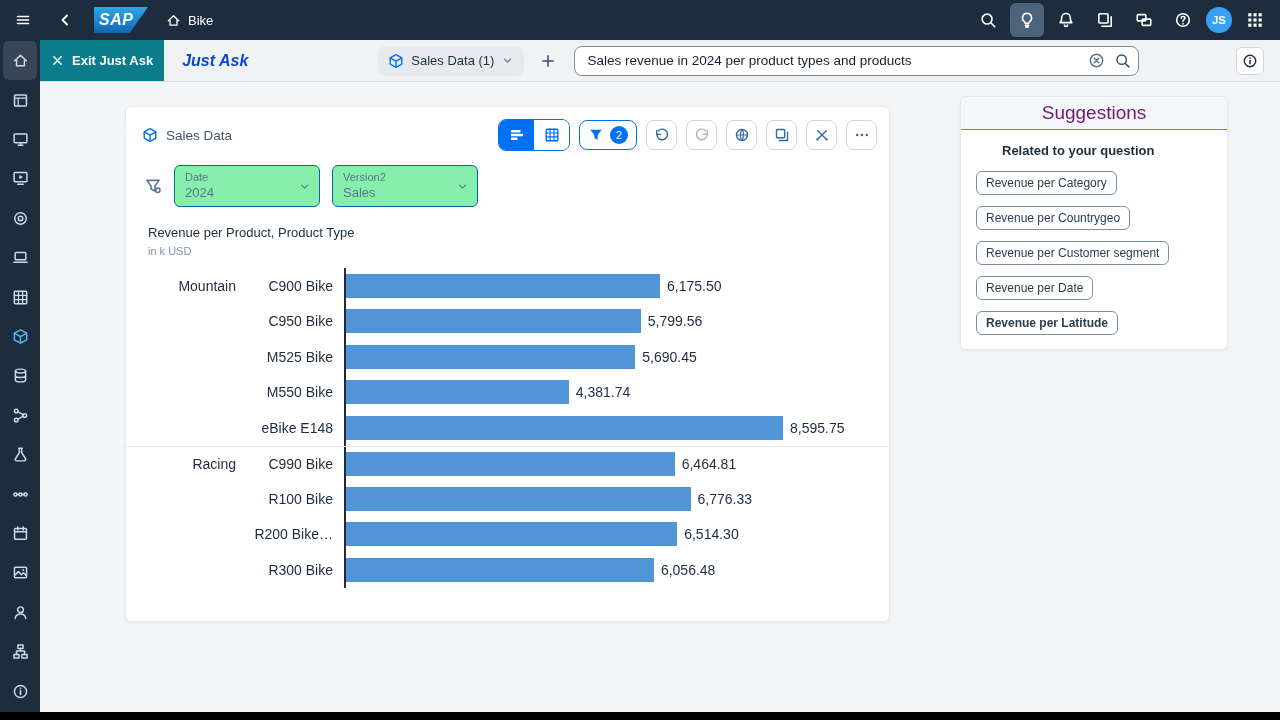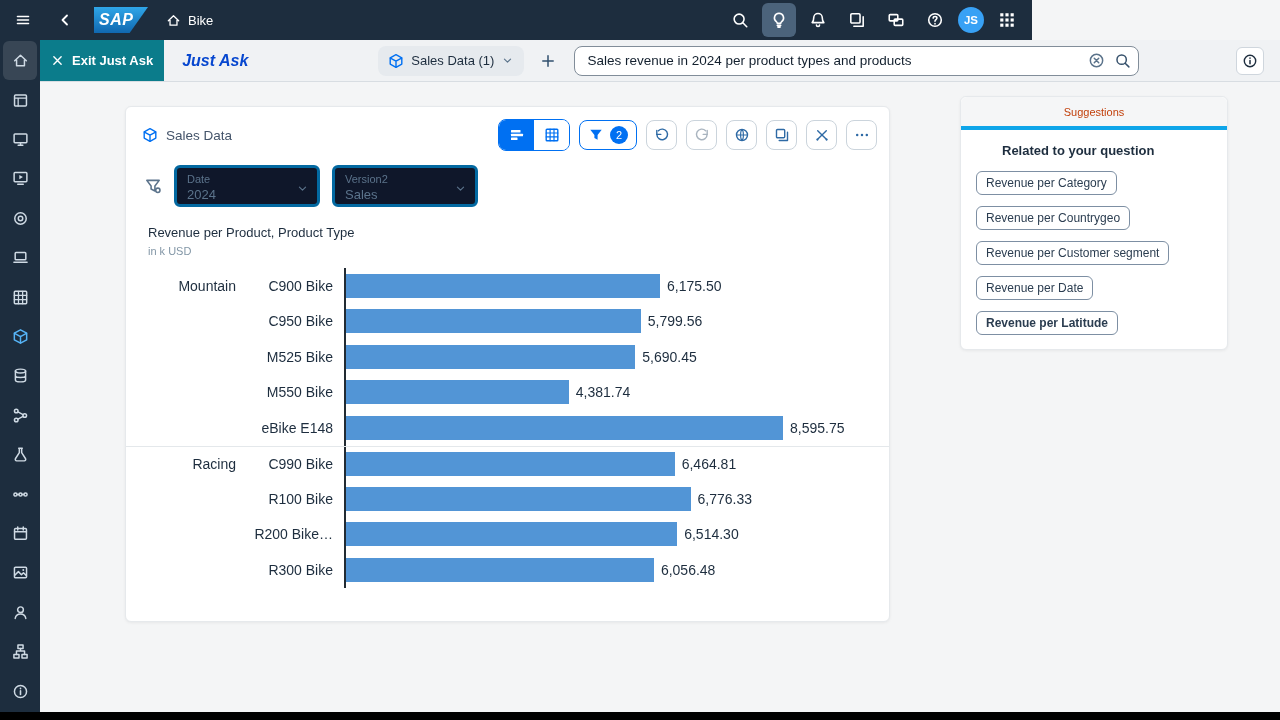--- a/index.html
+++ b/index.html
@@ -7,21 +7,21 @@
   body {
     position: relative; overflow: hidden;
     font-family: "Liberation Sans", sans-serif;
     background: #f4f5f6; color: #1d2d3e;
   }
   button { font-family: inherit; background: none; border: none; cursor: pointer; color: inherit; }
   .ic { display: block; width: 16px; height: 16px; }
 
   
   .topbar {
-    position: absolute; top:0; left:0; width:1032px; height:40px;
+    position: absolute; top:0; left:0; width:1280px; height:40px;
     background:#1d2d3e; display:flex; align-items:center; color:#fff; padding:0 8px; z-index:6;
   }
   .menu-btn, .back-btn { width:30px; height:30px; display:flex; align-items:center; justify-content:center; color:#fff; }
   .back-btn { margin-left:12px; }
   .sap-logo {
     margin-left:14px; width:54px; height:26px;
     background:linear-gradient(180deg,#2fa6e8,#1068b0);
     clip-path:polygon(0 0,100% 0,66% 100%,0 100%);
     display:flex; align-items:center; padding-left:5px;
     font-weight:bold; font-style:italic; font-size:16px; color:#fff; letter-spacing:.5px;
@@ -85,21 +85,21 @@
   .seg-btn { width:35px; height:30px; display:flex; align-items:center; justify-content:center; color:#0070f2; background:#fff; }
   .seg-btn.selected { background:#0070f2; color:#fff; }
   .filter-btn { height:30px; border:1px solid #0070f2; border-radius:8px; display:flex; align-items:center; gap:6px; padding:0 8px; color:#0070f2; }
   .badge { width:18px; height:18px; border-radius:50%; background:#0070f2; color:#fff; font-size:11px; display:flex; align-items:center; justify-content:center; }
   .tool-btn { width:31px; height:30px; border:1px solid #cbd4dc; border-radius:8px; display:flex; align-items:center; justify-content:center; color:#2e6aa5; background:#fff; }
   .tool-btn.disabled { color:#a9b4bf; }
 
   .filter-row { display:flex; align-items:center; gap:12px; padding:8px 16px 8px 18px; }
   .filter-row .lead-icon { color:#5b738b; }
   .filter-row .lead-icon .ic { width:18px; height:18px; }
-  .token { width:146px; height:42px; background:#0f172a; border:3px solid #0369a1; border-radius:6px; padding:5px 10px; position:relative; }
+  .token { width:146px; height:42px; background:#86efac; border:1px solid #0369a1; border-radius:6px; padding:5px 10px; position:relative; }
   .tk-label { font-size:11px; color:#5b738b; }
   .tk-value { font-size:13px; color:#5b738b; margin-top:2px; }
   .token .chev { position:absolute; right:8px; top:14px; color:#5b738b; }
   .token .chev .ic { width:13px; height:13px; }
 
   .chart-head { padding:10px 16px 2px 22px; }
   .chart-title { font-size:13px; color:#1d2d3e; }
   .chart-sub { font-size:11px; color:#8296a6; margin-top:5px; }
   .chart-rows { margin-top:9px; }
   .chart-row { display:flex; align-items:center; height:35.5px; }
@@ -110,21 +110,21 @@
   .bar { height:24px; background:#5295d6; flex:none; }
   .val { font-size:14px; color:#1d2d3e; margin-left:7px; white-space:nowrap; }
 
   
   .suggestions {
     position:absolute; left:920px; top:14px; width:268px;
     background:#fff; border:1px solid #e6e9ec; border-radius:6px; box-shadow:0 1px 3px rgba(0,0,0,.06);
   }
   .sugg-header {
     height:33px; display:flex; align-items:center; justify-content:center;
-    font-size:11px; color:#c2410c; background:#f5f6f7; border-bottom:4px solid #0ea5e9; border-radius:6px 6px 0 0;
+    font-size:19px; color:#701a75; background:#f5f6f7; border-bottom:1px solid #0ea5e9; border-radius:6px 6px 0 0;
   }
   .sugg-body { padding:13px 15px 14px; }
   .sugg-heading { font-size:13px; font-weight:bold; color:#1d2d3e; margin-bottom:13px;padding-left:26px; }
   .pill {
     display:block; border:1px solid #7d8fa3; border-radius:6px; padding:4px 9px;
     font-size:12px; color:#2b3d50; margin-bottom:11px; background:#fff; text-align:left;
   }
   .pill:last-child { margin-bottom:0;font-weight:bold; }
 
   .footer { position:absolute; left:0; bottom:0; width:100%; height:8px; background:#000; }

